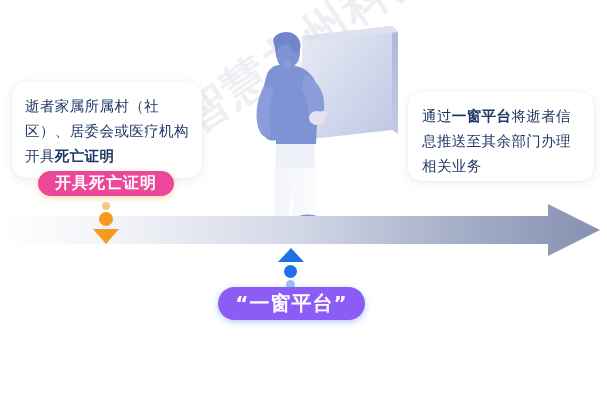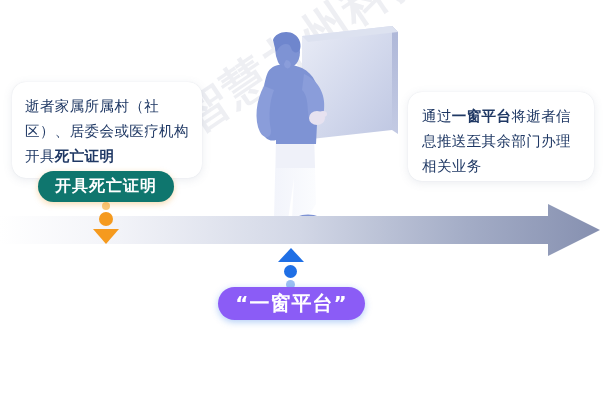--- a/index.html
+++ b/index.html
@@ -61,22 +61,22 @@
     position:absolute;
     display:flex;align-items:center;justify-content:center;
     border-radius:999px;
     color:#ffffff;
     font-weight:700;
     letter-spacing:1px;
     font-family:"DejaVu Sans",sans-serif;
     white-space:nowrap;
   }
   #pill-orange{
-    left:38px;top:171px;width:136px;height:31px;
-    background:#0f766e;
+    left:38px;top:171px;width:136px;height:25px;
+    background:#ec4899;
     font-size:16px;
     box-shadow:0 2px 6px rgba(233,150,30,0.35);
   }
   #pill-blue{
     left:218px;top:287px;width:147px;height:33px;
     background:#8b5cf6;
     font-size:20px;
     box-shadow:0 2px 7px rgba(31,111,229,0.35);
   }
 

